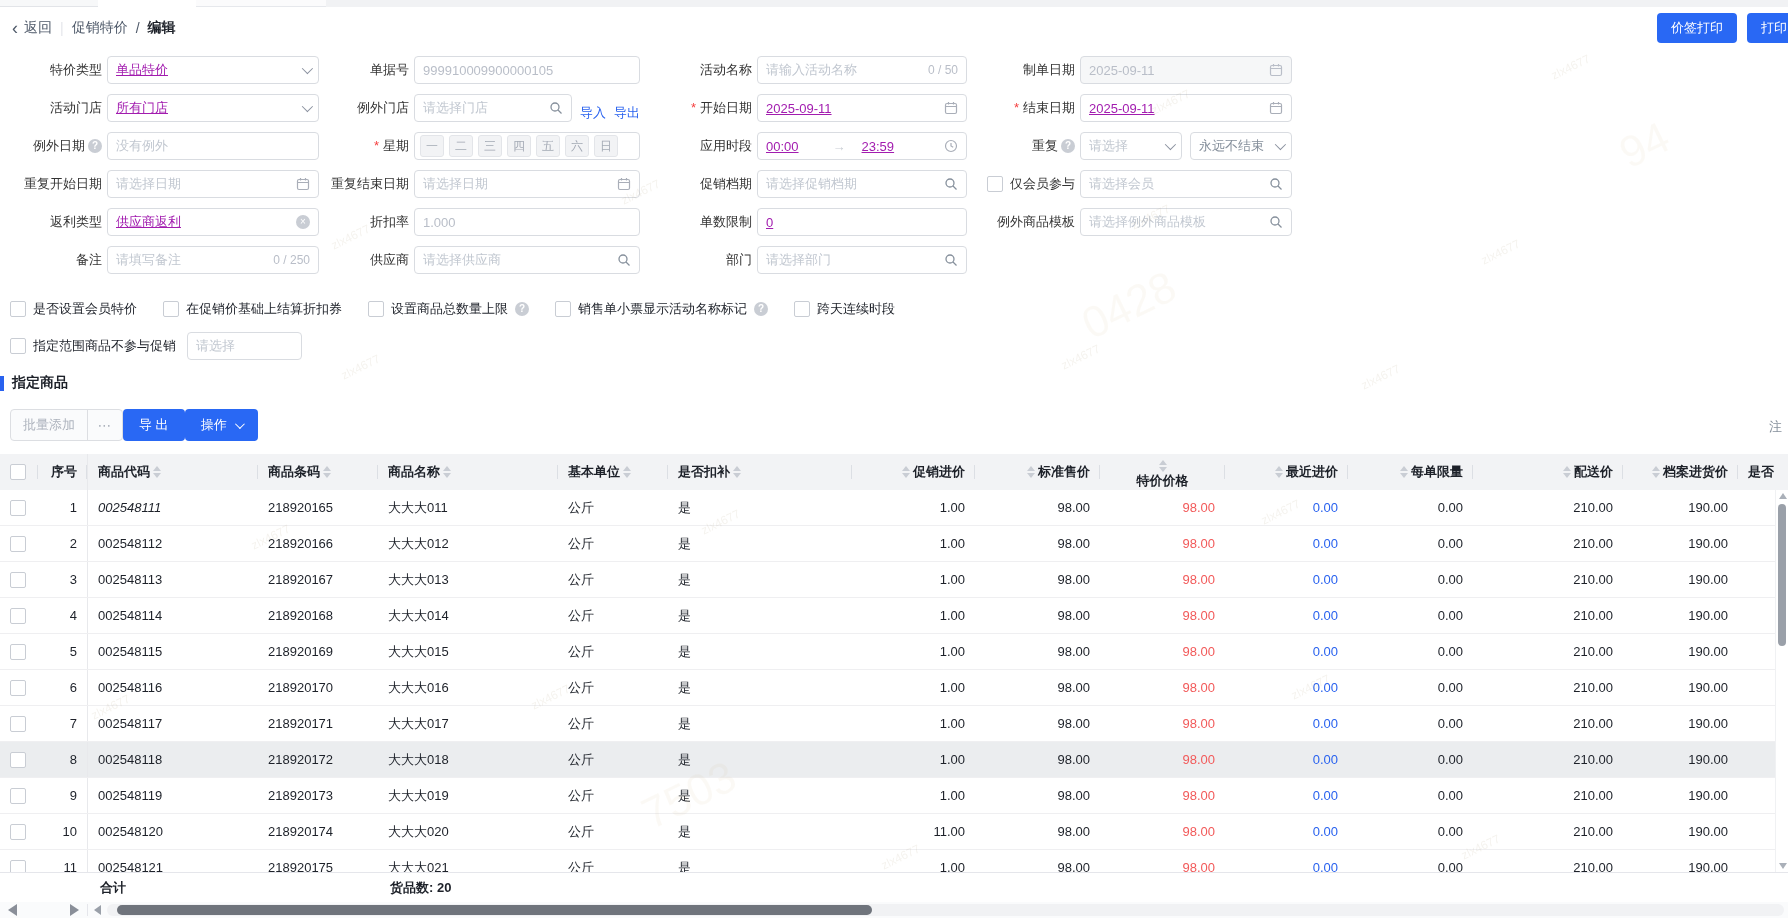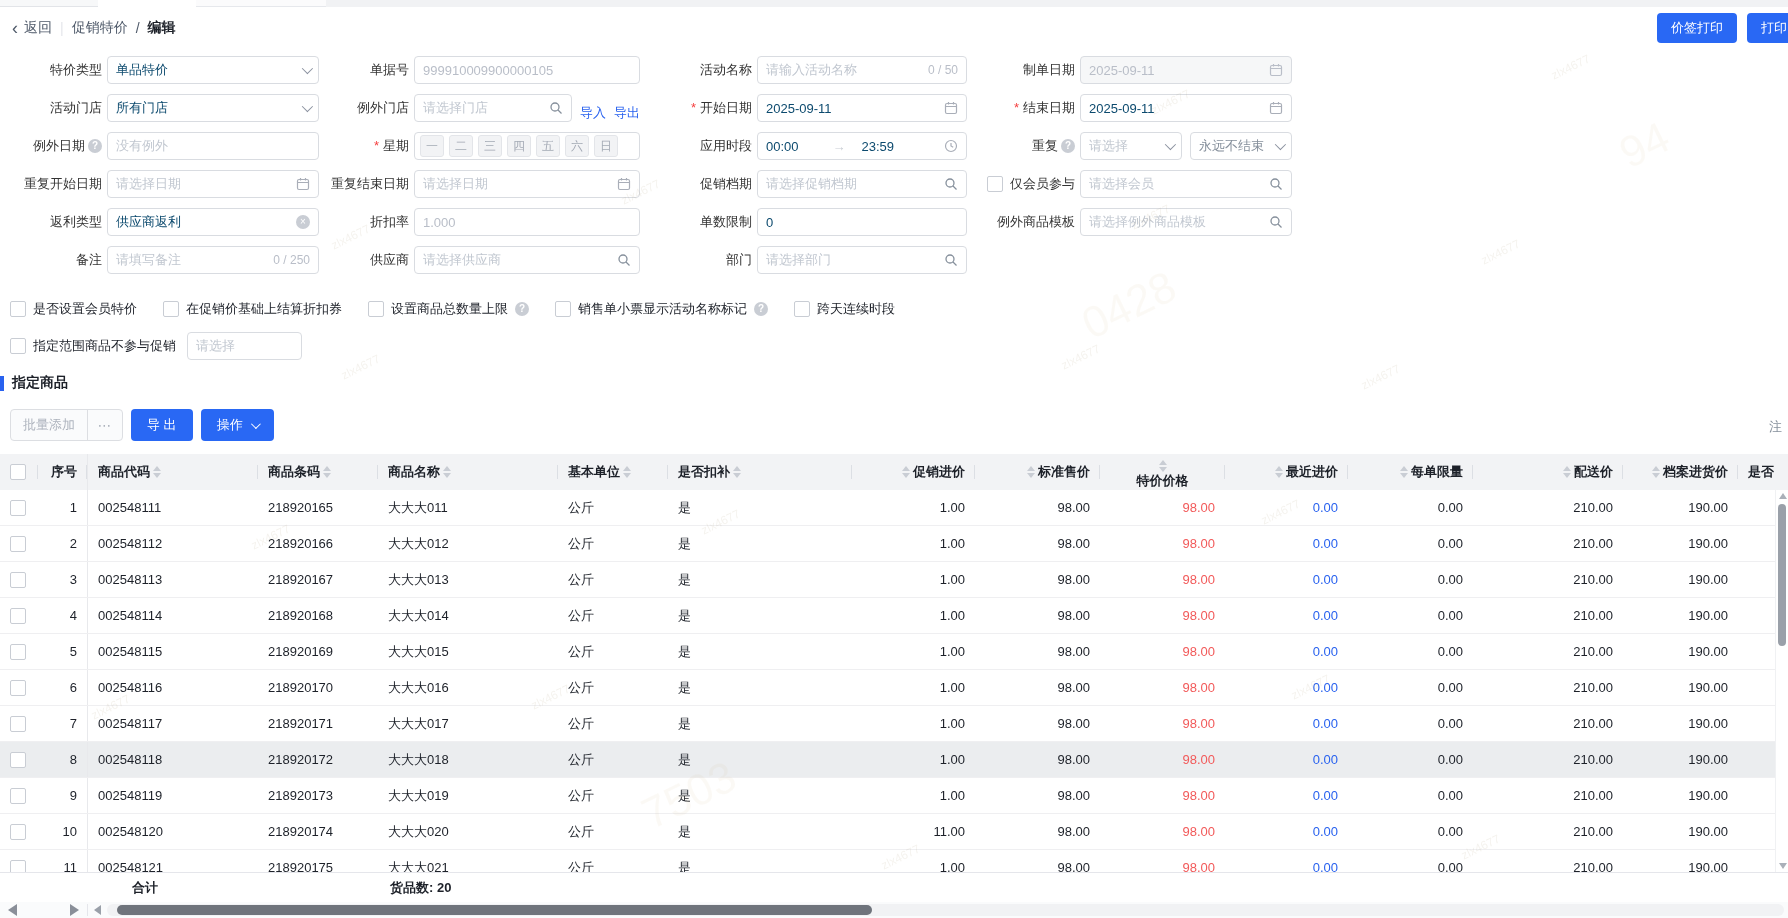--- a/index.html
+++ b/index.html
@@ -27,21 +27,21 @@
   
   .form { position:absolute; top:56px; left:2px; display:grid;
     grid-template-columns:100px 212px 85px 226px 107px 210px 103px 212px;
     column-gap:5px; row-gap:10px; font-size:13px; }
   .flab { height:28px; line-height:28px; text-align:right; color:#333; font-weight:500; white-space:nowrap; display:flex; justify-content:flex-end; align-items:center; gap:3px;}
   .req { color:#f53f3f; margin-right:1px; }
   .box { height:28px; border:1px solid #d9dce1; border-radius:4px; display:flex; align-items:center;
     padding:0 8px; background:#fff; gap:6px; overflow:hidden; white-space:nowrap;}
   .box .grow { flex:1; overflow:hidden; }
   .ph { color:#c1c7d0; }
-  .val { color:#0c4a6e; }
+  .val { color:#a21caf;text-decoration:underline; }
   .dim { color:#b9bec8;text-align:center; }
   .gray2 { color:#86909c; }
   .counter { color:#b9bec8; margin-left:auto; font-size:12px;}
   .disabled { background:#f6f7f8; }
   .chevron { width:8px; height:8px; border-right:1.4px solid #8a919f; border-bottom:1.4px solid #8a919f;
     transform:rotate(45deg) translateY(-2px); flex:none; margin-left:auto;}
   .icon-right { margin-left:auto; flex:none; display:flex; }
   .help { width:14px; height:14px; border-radius:50%; background:#c9cdd4; color:#fff; font-size:10px;
     line-height:14px; text-align:center; flex:none; font-weight:bold;}
   .clear-ic { width:14px; height:14px; border-radius:50%; background:#c9cdd4; color:#fff; font-size:10px;
@@ -61,21 +61,21 @@
   .opt { display:flex; align-items:center; gap:7px; }
   .exclude { position:absolute; top:332px; left:10px; display:flex; align-items:center; gap:7px; font-size:13px; font-weight:500;}
   .exclude .box { width:115px; margin-left:4px; font-weight:400;}
 
   
   .sectitle { position:absolute; top:374px; left:0; display:flex; align-items:center; gap:8px; }
   .secbar { width:4px; height:15px; background:#2962ef; }
   .sectitle span { font-size:14px; font-weight:bold; color:#1d2129; }
 
   
-  .toolbar { position:absolute; top:408px; left:10px; right:0; height:34px; display:flex; align-items:center; gap:8px;}
+  .toolbar { position:absolute; top:408px; left:10px; right:0; height:34px; display:flex; align-items:center; gap:0;}
   .splitbtn { display:flex; height:32px; border:1px solid #dcdee2; border-radius:4px; overflow:hidden; background:#fafbfc;}
   .splitbtn .part1 { padding:0 12px; display:flex; align-items:center; color:#adb3bd; font-size:13px; border-right:1px solid #dcdee2;}
   .splitbtn .part2 { width:34px; display:flex; align-items:center; justify-content:center; color:#adb3bd; font-size:14px; letter-spacing:1px;}
   .tb-blue { height:32px; border-radius:4px; background:#2968f4; color:#fff; border:none; font-size:13px;
     padding:0 16px; display:flex; align-items:center; gap:8px;}
   .tb-blue .wchev { width:7px; height:7px; border-right:1.4px solid #fff; border-bottom:1.4px solid #fff; transform:rotate(45deg) translateY(-2px);}
   .note-right { position:absolute; right:6px; top:10px; color:#86909c; font-size:13px;}
 
   
   .table { position:absolute; top:454px; left:0; width:1788px; height:448px; overflow:hidden; }
@@ -92,21 +92,21 @@
   .tbody { width:1838px; height:382px; overflow:hidden; }
   .tr { display:flex; width:1838px; height:36px; border-bottom:1px solid #efeff1; background:#fff; }
   .tr.hl { background:#ebedef; }
   .td { display:flex; align-items:center; font-size:13px; padding:0 10px; flex:none; color:#1d2129; }
   .td.r { justify-content:flex-end; }
   .td.red { color:#f25a5a; }
   .td.blue { color:#2962ef; }
   .td.colsep, .th.colsep { border-right:1px solid #e8e9ec; }
   .tfoot { position:absolute; left:0; top:418px; width:1788px; height:30px; background:#fff; border-top:1px solid #e5e6eb;
     font-weight:bold; font-size:13px; }
-  .tfoot .total { position:absolute; left:100px; top:6px;margin-left:32px; }
+  .tfoot .total { position:absolute; left:100px; top:6px; }
   .tfoot .count { position:absolute; left:390px; top:6px; }
 
   
   .vscroll { position:absolute; right:0; top:490px; width:13px; height:382px; background:#fff; border-left:1px solid #f0f1f3;}
   .vscroll .thumb { position:absolute; left:2px; top:14px; width:8px; height:142px; border-radius:4px; background:#9aa0a9; }
   .vscroll .vup, .vscroll .vdn { position:absolute; left:3px; width:0; height:0; border-left:4px solid transparent; border-right:4px solid transparent;}
   .vscroll .vup { top:3px; border-bottom:6px solid #aab0b9; }
   .vscroll .vdn { bottom:3px; border-top:6px solid #aab0b9; }
   .hscroll { position:absolute; left:0; top:902px; width:1788px; height:16px; background:#fafbfc; display:flex; align-items:center; }
   .hs-arrows { width:88px; flex:none; display:flex; justify-content:space-between; padding:0 8px; border-right:1px solid #e5e6eb; align-items:center;}
@@ -523,21 +523,21 @@
         <div class="th" style="width: 100px;">
           <span>是否</span>
         </div>
       </div>
     <div class="tbody">
         <div class="tr">
           <div class="td" style="width: 38px;">
             <span class="cb"></span>
           </div>
           <div class="td r colsep" style="width: 50px;">1</div>
-          <div class="td" style="width: 170px;">002548111</div>
+          <div class="td" style="width: 170px; font-style: italic;">002548111</div>
           <div class="td" style="width: 120px;">218920165</div>
           <div class="td" style="width: 180px;">大大大011</div>
           <div class="td" style="width: 110px;">公斤</div>
           <div class="td" style="width: 184px;">是</div>
           <div class="td r" style="width: 123px;">1.00</div>
           <div class="td r" style="width: 125px;">98.00</div>
           <div class="td r red" style="width: 125px;">98.00</div>
           <div class="td r blue" style="width: 123px;">0.00</div>
           <div class="td r" style="width: 125px;">0.00</div>
           <div class="td r" style="width: 150px;">210.00</div>

